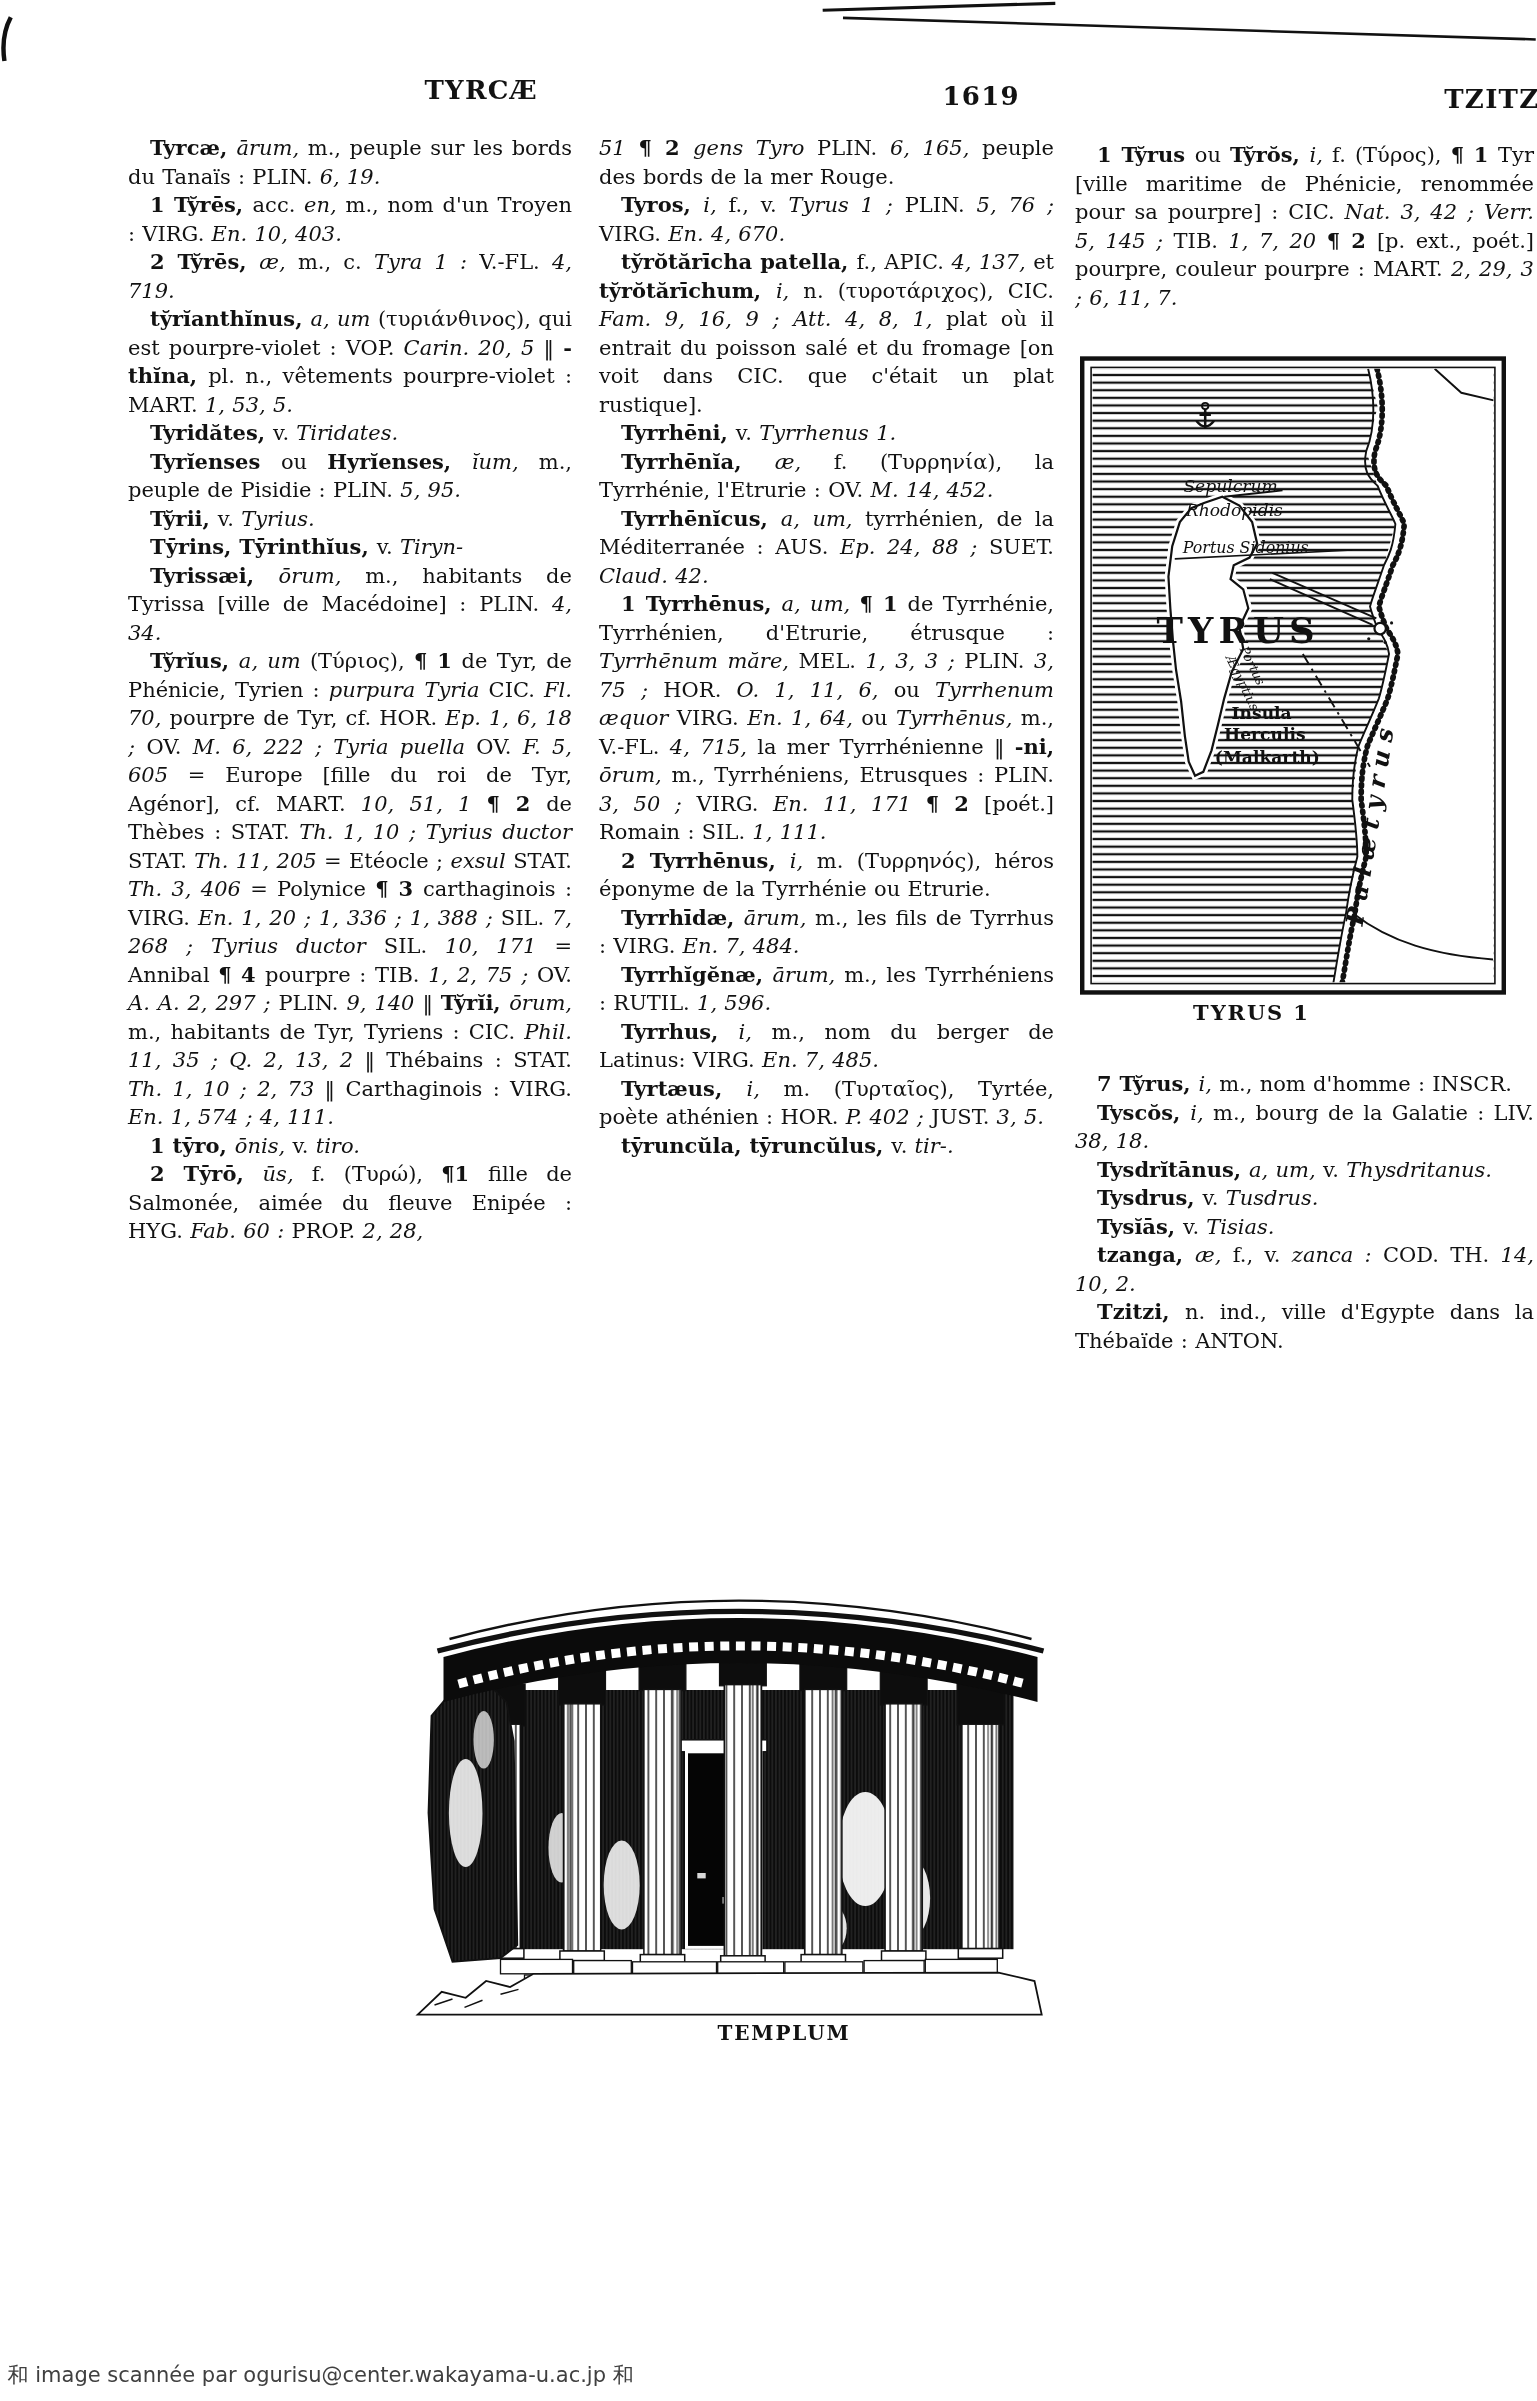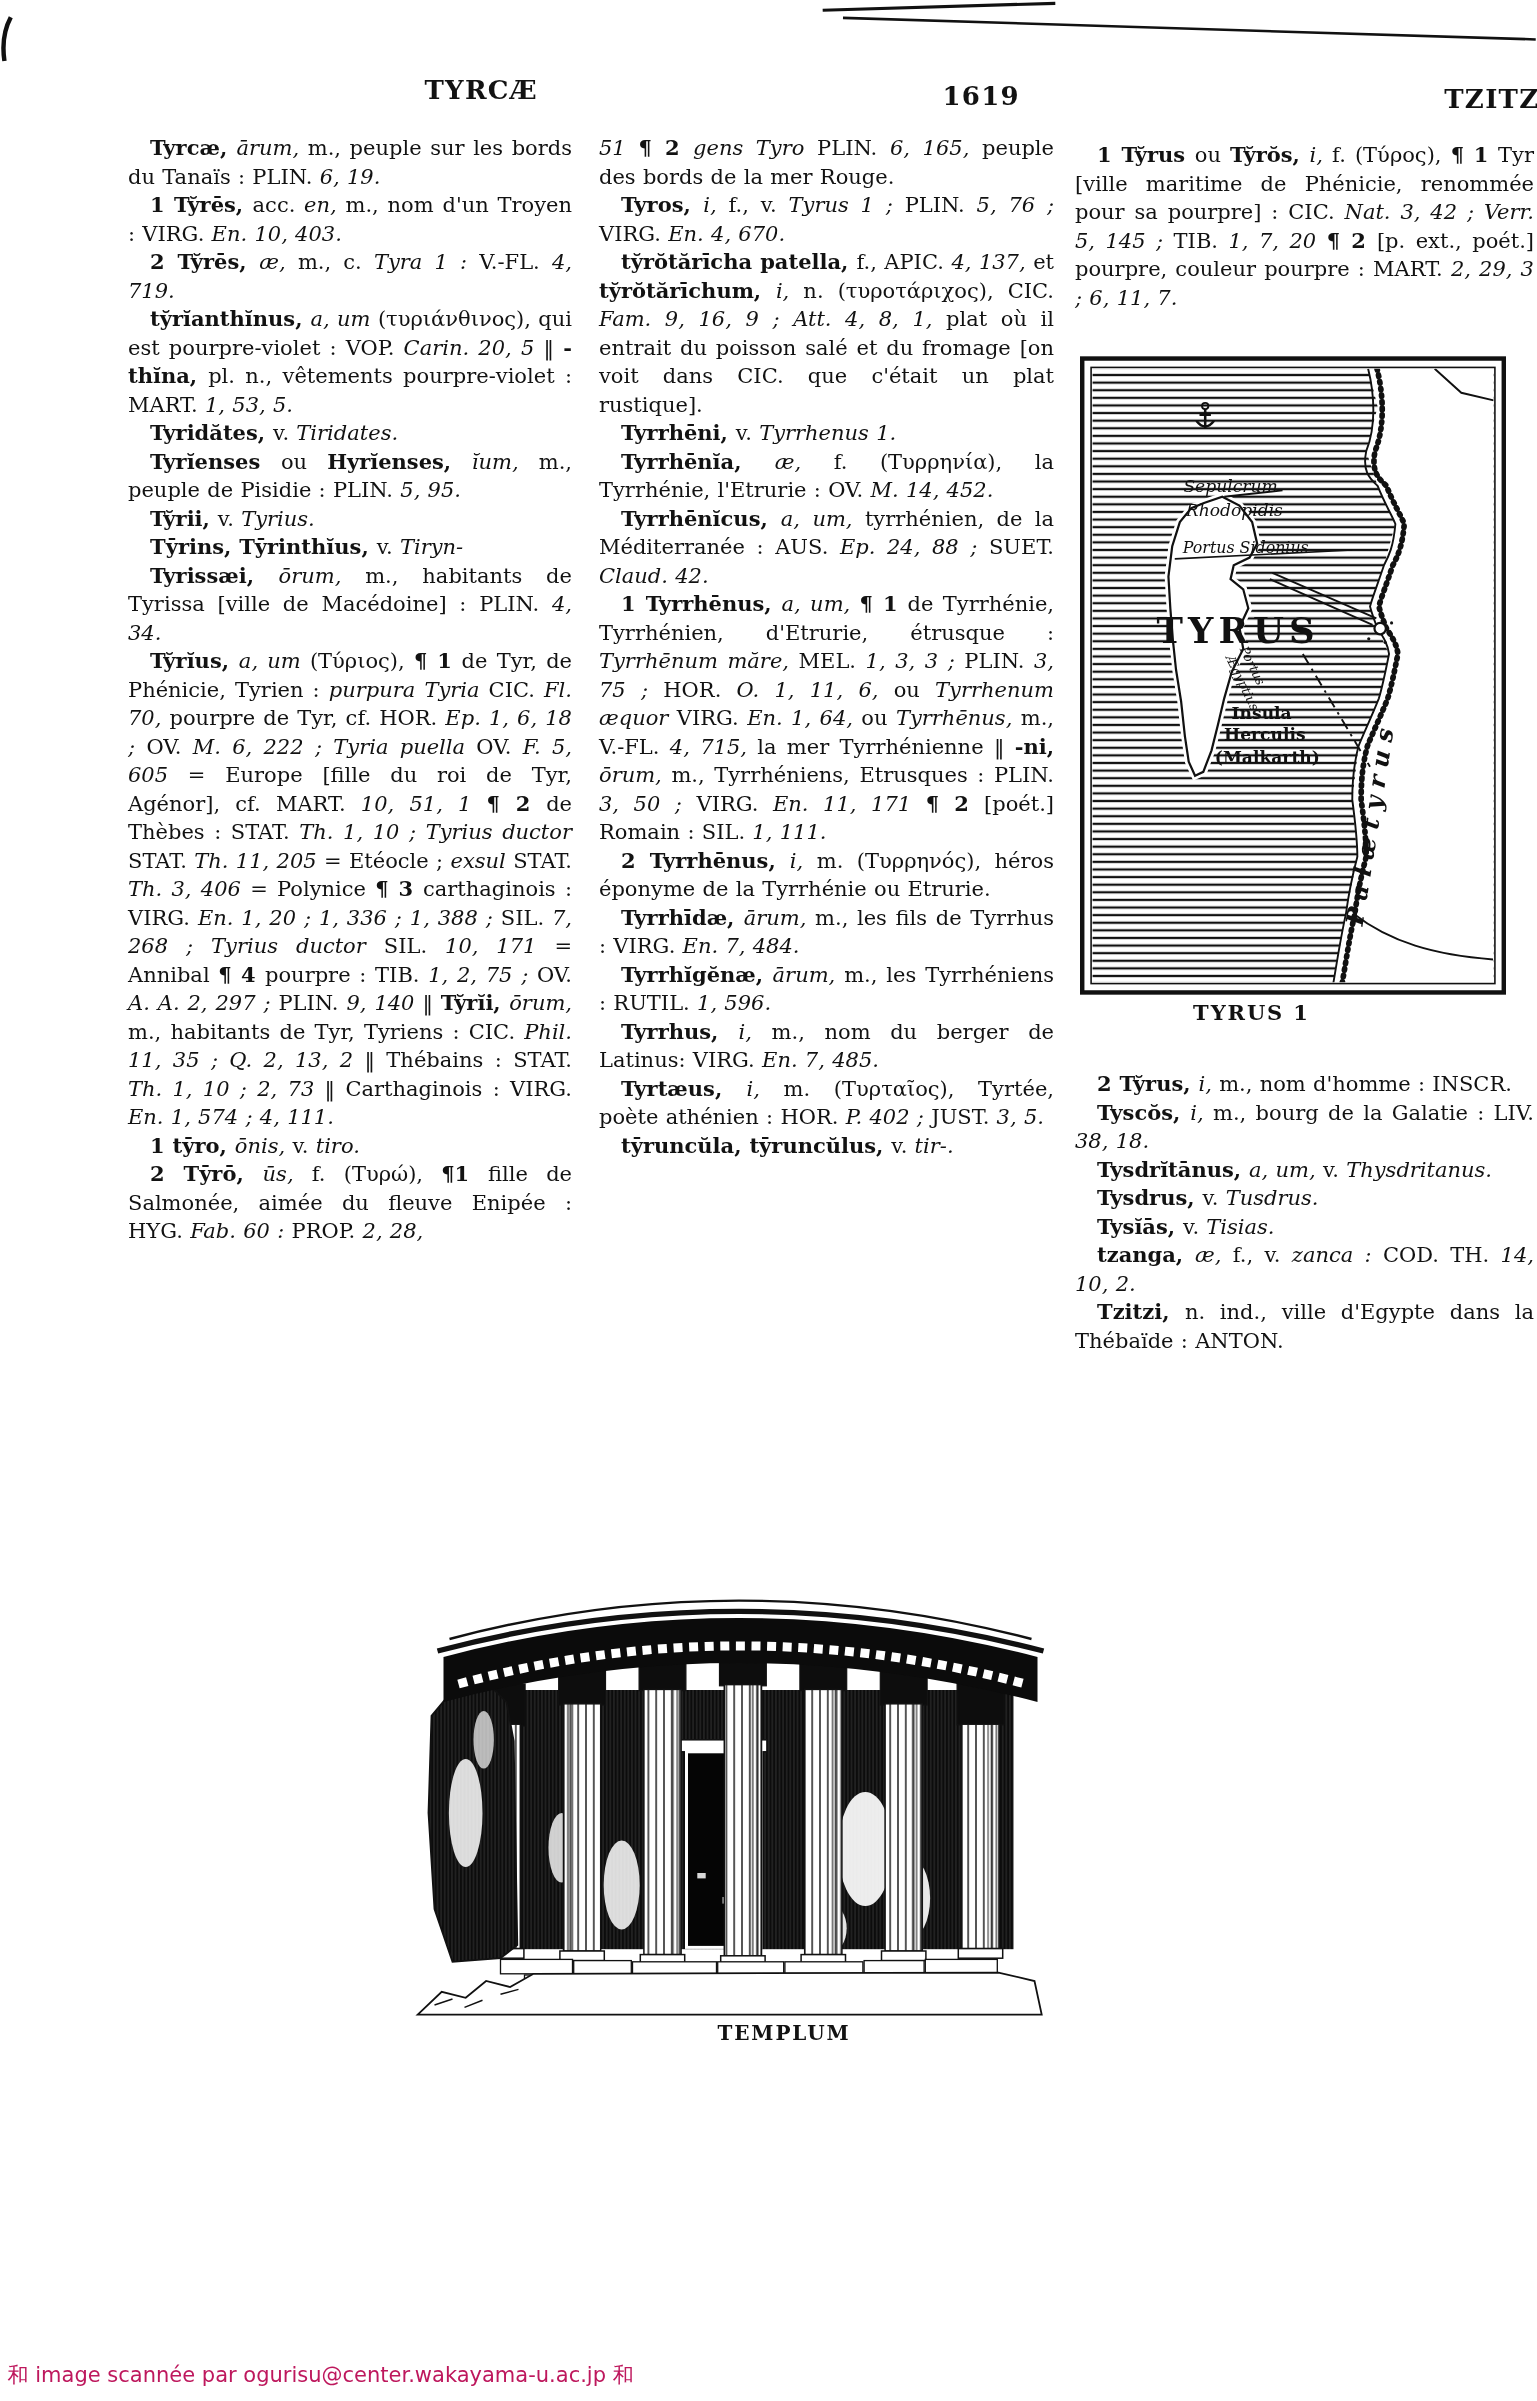--- a/index.html
+++ b/index.html
@@ -21,21 +21,21 @@
   .i{font-style:italic;}
   #map{position:absolute;left:1038px;top:356px;width:510px;height:639px;}
   #map svg{display:block;width:100%;height:100%;}
   #map-caption{position:absolute;left:1038px;top:1000px;width:427px;text-align:center;
                font-weight:700;font-size:21px;letter-spacing:1.9px;}
   #temple{position:absolute;left:392px;top:1561px;width:682px;height:462px;}
   #temple svg{display:block;width:100%;height:100%;}
   #temple-caption{position:absolute;left:657px;top:2021px;width:254px;text-align:center;
                   font-weight:700;font-size:20px;letter-spacing:1.9px;}
   #footer{position:absolute;left:7.6px;top:2361px;font-family:"DejaVu Sans",sans-serif;
-          font-size:21px;color:#be185d;white-space:nowrap;}
+          font-size:21px;color:#404040;white-space:nowrap;}
   #artifacts{position:absolute;left:0;top:0;width:1537px;height:89px;}
 </style>
 </head>
 <body>
 
 <div id="page">
 
   <svg id="artifacts" viewBox="0 0 2425 140" width="1537" height="89">
     <line x1="1298" y1="16" x2="1665" y2="5" stroke="#111" stroke-width="5"></line>
     <line x1="1330" y1="28" x2="2423" y2="62" stroke="#111" stroke-width="4"></line>
@@ -72,21 +72,21 @@
       <p class="entry"><span class="b">Tyrrhīdæ, </span><span class="i">ārum, </span><span>m., les fils de Tyrrhus : VIRG. </span><span class="i">En. 7, 484.</span></p>
       <p class="entry"><span class="b">Tyrrhĭgĕnæ, </span><span class="i">ārum, </span><span>m., les Tyrrhéniens : RUTIL. </span><span class="i">1, 596.</span></p>
       <p class="entry"><span class="b">Tyrrhus, </span><span class="i">i, </span><span>m., nom du berger de Latinus: VIRG. </span><span class="i">En. 7, 485.</span></p>
       <p class="entry"><span class="b">Tyrtæus, </span><span class="i">i, </span><span>m. (Τυρταῖος), Tyrtée, poète athénien : HOR. </span><span class="i">P. 402 ; </span><span>JUST. </span><span class="i">3, 5.</span></p>
       <p class="entry"><span class="b">tȳruncŭla, tȳruncŭlus, </span><span>v. </span><span class="i">tir-.</span></p>
     </div>
   <div class="col" id="col3a">
       <p class="entry"><span class="b">1 Ty̆rus </span><span>ou </span><span class="b">Ty̆rŏs, </span><span class="i">i, </span><span>f. (Τύρος), </span><span class="b">¶ 1 </span><span>Tyr [ville maritime de Phénicie, renommée pour sa pourpre] : CIC. </span><span class="i">Nat. 3, 42 ; Verr. 5, 145 ; </span><span>TIB. </span><span class="i">1, 7, 20 </span><span class="b">¶ 2 </span><span>[p. ext., poét.] pourpre, couleur pourpre : MART. </span><span class="i">2, 29, 3 ; 6, 11, 7.</span></p>
     </div>
   <div class="col" id="col3b">
-      <p class="entry"><span class="b">2 Ty̆rus, </span><span class="i">i, </span><span>m., nom d'homme : INSCR.</span></p>
+      <p class="entry"><span class="b">7 Ty̆rus, </span><span class="i">i, </span><span>m., nom d'homme : INSCR.</span></p>
       <p class="entry"><span class="b">Tyscŏs, </span><span class="i">i, </span><span>m., bourg de la Galatie : LIV. </span><span class="i">38, 18.</span></p>
       <p class="entry"><span class="b">Tysdrĭtānus, </span><span class="i">a, um, </span><span>v. </span><span class="i">Thysdritanus.</span></p>
       <p class="entry"><span class="b">Tysdrus, </span><span>v. </span><span class="i">Tusdrus.</span></p>
       <p class="entry"><span class="b">Tysĭās, </span><span>v. </span><span class="i">Tisias.</span></p>
       <p class="entry"><span class="b">tzanga, </span><span class="i">æ, </span><span>f., v. </span><span class="i">zanca : </span><span>COD. TH. </span><span class="i">14, 10, 2.</span></p>
       <p class="entry"><span class="b">Tzitzi, </span><span>n. ind., ville d'Egypte dans la Thébaïde : ANTON.</span></p>
     </div>
 
   <div id="map">
     <svg viewBox="0 0 673 1008">

